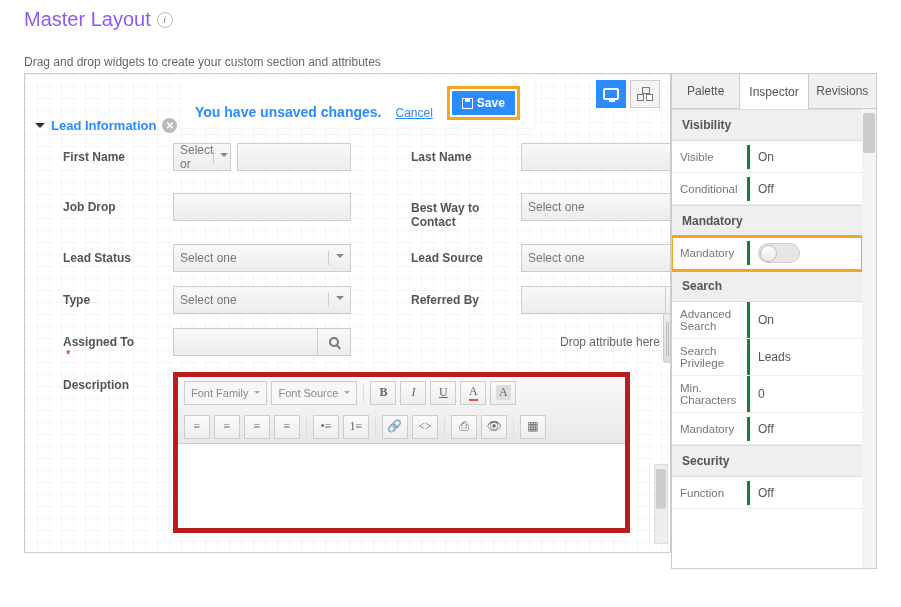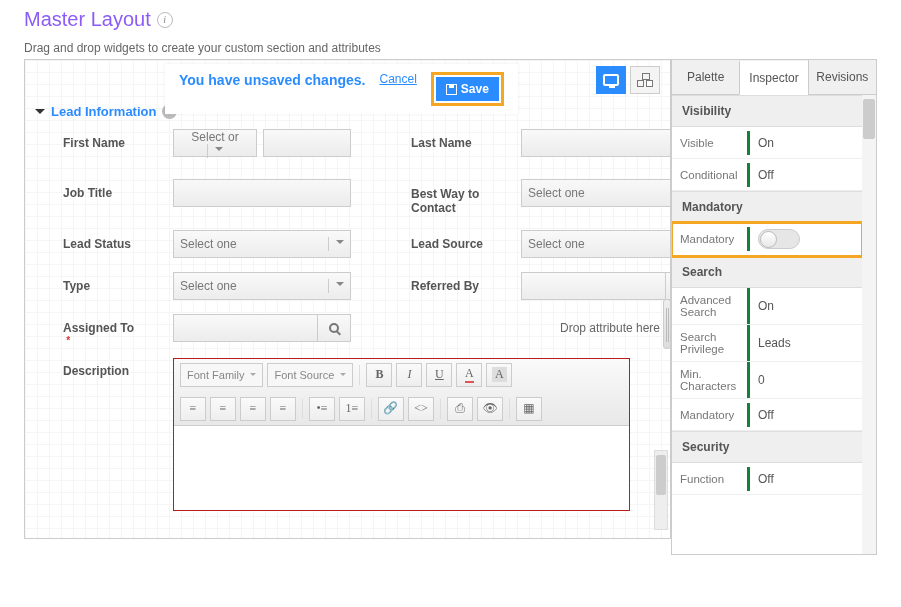--- a/index.html
+++ b/index.html
@@ -1,33 +1,33 @@
 <!DOCTYPE html>
 <html><head>
 <meta charset="utf-8">
 <style>
   * { box-sizing: border-box; margin: 0; padding: 0; }
   body { font-family: Arial, Helvetica, sans-serif; font-size: 13px; color: #555; background: #fff; width: 901px; }
   .header { padding: 8px 24px 4px; }
   .title-row { display: flex; align-items: center; gap: 6px; }
   .title { font-size: 20px; font-weight: 400; color: #8b5cf6; }
   .info-icon { width: 16px; height: 16px; border: 1px solid #bbb; border-radius: 50%; display: flex; align-items: center; justify-content: center; font-size: 10px; font-style: italic; font-family: Georgia, serif; color: #888; }
-  .subtitle { font-size: 12px; color: #666; margin-top: 10px; }
+  .subtitle { font-size: 12px; color: #666; margin-top: 24px; }
   .main-wrap { display: flex; padding: 0 24px 8px; gap: 0; }
   .canvas-area { flex: 1; border: 1px solid #ccc; background: #fff; position: relative; height: 480px; overflow: hidden; }
   .grid-bg { position: absolute; inset: 0; background-image: linear-gradient(#f5f5f5 1px, transparent 1px), linear-gradient(90deg, #f5f5f5 1px, transparent 1px); background-size: 12px 12px; }
   .toolbar-float { position: absolute; top: 6px; right: 10px; display: flex; gap: 4px; z-index: 5; }
   .tb-btn { width: 30px; height: 28px; border: 1px solid #ccc; background: #f4f4f4; display: flex; align-items: center; justify-content: center; cursor: pointer; }
   .tb-btn.active { background: #2b8cff; border-color: #2b8cff; }
   .monitor-icon { width: 16px; height: 12px; border: 2px solid #fff; border-radius: 2px; position: relative; }
   .monitor-icon::after { content:""; position:absolute; bottom:-4px; left:4px; width:6px; height:2px; background:#fff; }
   .sitemap-icon { position: relative; width: 16px; height: 14px; }
   .sitemap-icon::before { content:""; position:absolute; top:0; left:5px; width:6px; height:5px; border:1px solid #777; }
   .sitemap-icon::after { content:""; position:absolute; bottom:0; left:0; width:5px; height:5px; border:1px solid #777; box-shadow: 9px 0 0 -1px #fff, 9px 0 0 0 #777; }
-  .unsaved-bar { position: absolute; top: 4px; left: 140px; background: #fff; padding: 8px 14px; display: flex; align-items: flex-start; gap: 14px; z-index: 6; box-shadow: 0 0 3px rgba(0,0,0,0.08); }
+  .unsaved-bar { position: absolute; top: 4px; left: 156px; background: #fff; padding: 8px 14px; display: flex; align-items: flex-end; gap: 14px; z-index: 6; box-shadow: 0 0 3px rgba(0,0,0,0.08); }
   .unsaved-msg { color: #2b8cff; font-weight: 700; font-size: 14px; }
   .cancel-link { color: #2b8cff; text-decoration: underline; font-size: 12px; cursor: pointer; }
   .save-wrap { border: 3px solid #f5a623; padding: 2px; }
   .save-btn { background: #2b8cff; color: #fff; border: none; padding: 5px 10px; font-size: 12px; font-weight: 700; cursor: pointer; display: flex; align-items: center; gap: 4px; }
   .floppy { width: 11px; height: 11px; border: 1px solid #fff; position: relative; }
   .floppy::before { content:""; position:absolute; top:0; left:2px; width:5px; height:3px; background:#fff; }
   .section-row { position: relative; padding: 44px 10px 8px 10px; }
   .section-hdr { display: flex; align-items: center; gap: 6px; font-weight: 700; color: #2b8cff; }
   .chev { border-style: solid; border-width: 5px 5px 0 5px; border-color: #333 transparent transparent transparent; }
   .del-dot { width: 15px; height: 15px; background: #bbb; border-radius: 50%; color: #fff; display:flex; align-items:center; justify-content:center; font-size:10px; font-weight:700; }
@@ -40,21 +40,21 @@
   .sel .arr::before{content:""; display:inline-block; border:4px solid transparent; border-top-color:#888; margin-top:3px;}
   .txtbox { height:28px; border:1px solid #ccc; background:linear-gradient(#f9f9f9,#ececec); }
   .lookup { display:flex; }
   .lookup .txtbox{ flex:1; border-right:none;}
   .lookup .srch{ width:34px; border:1px solid #ccc; background:linear-gradient(#f9f9f9,#ececec); display:flex; align-items:center; justify-content:center; cursor:pointer;}
   .mag { width:10px; height:10px; border:2px solid #777; border-radius:50%; position:relative;}
   .mag::after{content:""; position:absolute; width:5px; height:2px; background:#777; bottom:-3px; right:-4px; transform:rotate(45deg);}
   .placeholder-txt { color:#777; font-size:12px; }
   .drop-hint { color:#666; font-size:12px; text-align:center; }
   .editor-wrap { position: relative; margin: 16px 10px 0 28px; display: grid; grid-template-columns: 110px 1fr 20px; column-gap: 0; }
-  .rte { border:1px solid #b91c1c; background:#7f1d1d; }
+  .rte { border:5px solid #b91c1c; background:#7f1d1d; }
   .rte-tb { background: linear-gradient(#fafafa,#e8e8e8); border-bottom:1px solid #ccc; padding:4px 6px; display:flex; flex-wrap:wrap; gap:4px; align-items:center; }
   .rte-sel { height:24px; border:1px solid #ccc; background:#f7f7f7; font-size:11px; padding:0 6px; color:#888; display:flex; align-items:center; gap:6px; }
   .rte-sel .sarr{ border:3px solid transparent; border-top-color:#aaa; margin-top:3px;}
   .rte-btn { width:26px; height:24px; border:1px solid #ccc; background:linear-gradient(#fafafa,#eee); display:flex; align-items:center; justify-content:center; font-size:12px; color:#666; cursor:pointer; font-family: Georgia, serif;}
   .rte-sep { width:1px; height:20px; background:#ddd; margin:0 2px;}
   .rte-body { height:84px; background:#fff; position:relative;}
   .scroll-canvas { position:absolute; right:2px; top:390px; width:14px; height:80px; background:#eee; border:1px solid #ddd; }
   .scroll-canvas .thumb{ position:absolute; left:1px; right:1px; top:4px; height:40px; background:#ccc; border-radius:2px;}
   .side-resize { position:absolute; right:-1px; top:50%; width:8px; height:50px; background:linear-gradient(#eee,#ddd); border:1px solid #ccc; border-radius:3px; cursor:ew-resize;}
   .side-resize::before{content:""; position:absolute; left:2px; top:8px; width:1px; height:34px; background:#bbb; box-shadow:2px 0 #bbb;}
@@ -113,31 +113,31 @@
     <div class="section-row">
       <div class="section-hdr">
         <span class="chev"></span>
         <span>Lead Information</span>
         <span class="del-dot">✕</span>
       </div>
 
       <div class="form-grid">
         <div class="lbl">First Name</div>
         <div style="display:flex; gap:6px;">
-          <div class="sel" style="width:84px;flex-direction:column;">
+          <div class="sel" style="width:58px;">
               <span class="placeholder-txt">Select or</span>
               <span class="arr"></span>
             </div>
           <div class="txtbox" style="flex:1;"></div>
         </div>
         <div></div>
         <div class="lbl">Last Name</div>
         <div class="txtbox"></div>
 
-        <div class="lbl">Job Title</div>
+        <div class="lbl">Job Drop</div>
         <div class="txtbox"></div>
         <div></div>
         <div class="lbl" style="line-height:1.2;margin-top:16px;">Best Way to Contact</div>
         <div class="sel">
             <span class="placeholder-txt">Select one</span>
           </div>
 
         <div class="lbl">Lead Status</div>
         <div class="sel">
             <span class="placeholder-txt">Select one</span>

